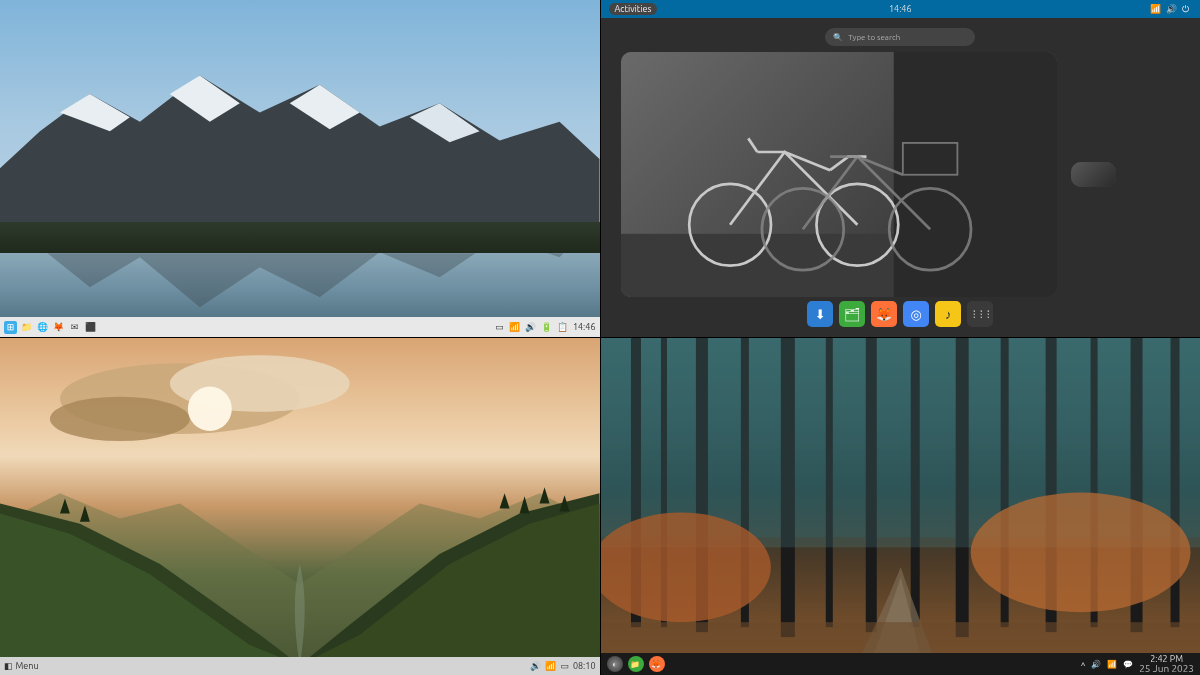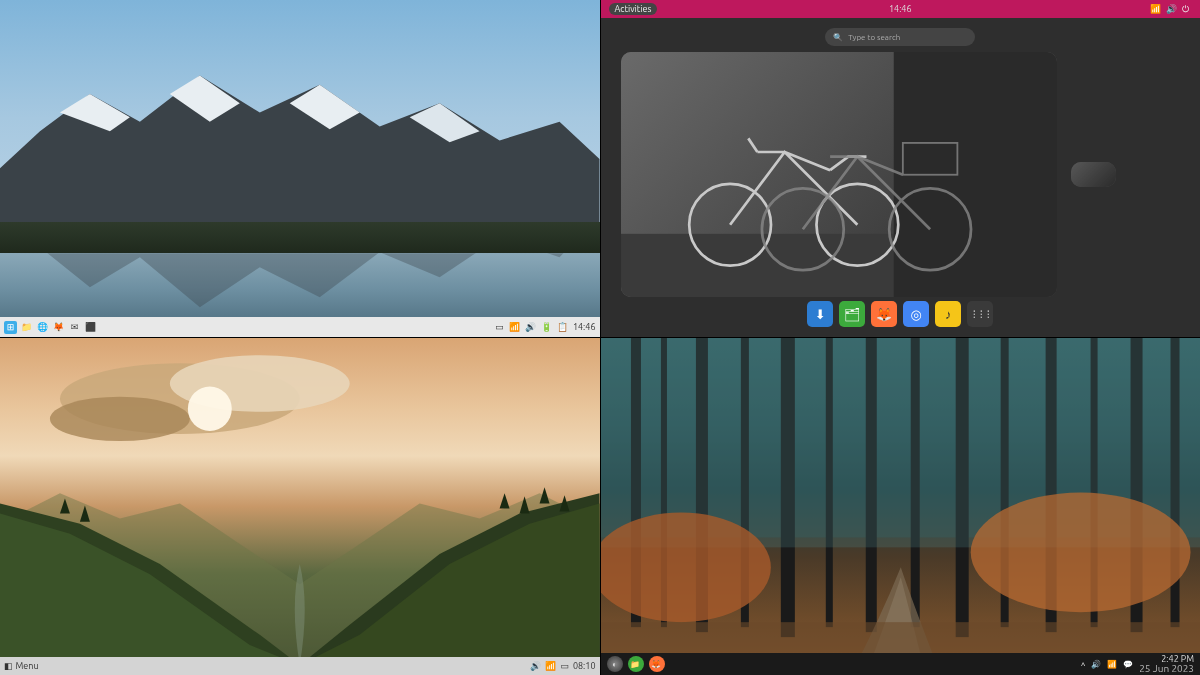--- a/index.html
+++ b/index.html
@@ -14,21 +14,21 @@
 .tl .treeline{position:absolute;bottom:22%;left:0;right:0;height:12%;background:linear-gradient(to bottom,#2e3a2b,#1a2418)}
 .tl .lake{position:absolute;bottom:3%;left:0;right:0;height:22%;background:linear-gradient(to bottom,#8aa8b8 0%,#6d8fa1 50%,#4f6f80 100%)}
 .tl .reflect{position:absolute;bottom:3%;left:0;right:0;height:22%;opacity:.35;transform:scaleY(-1);overflow:hidden}
 .tl .panel{position:absolute;bottom:0;left:0;right:0;height:20px;background:#e8e8e8;display:flex;align-items:center;padding:0 4px;font-size:9px;color:#333}
 .tl .panel .left{display:flex;gap:3px;align-items:center}
 .tl .panel .right{margin-left:auto;display:flex;gap:3px;align-items:center}
 .tl .panel .ico{width:13px;height:13px;display:flex;align-items:center;justify-content:center;border-radius:2px}
 
 
 .tr{background:#2e2e2e;display:flex;flex-direction:column}
-.tr .topbar{height:18px;background:#be185d;color:#eee;font-size:9px;display:flex;align-items:center;padding:0 8px}
+.tr .topbar{height:18px;background:#0369a1;color:#eee;font-size:9px;display:flex;align-items:center;padding:0 8px}
 .tr .topbar .act{background:#444;padding:1px 6px;border-radius:8px}
 .tr .topbar .time{position:absolute;left:50%;transform:translateX(-50%);color:#ddd}
 .tr .topbar .sys{margin-left:auto;display:flex;gap:6px;align-items:center}
 .tr .search{margin:10px auto 6px;width:150px;height:18px;background:#444;border-radius:9px;display:flex;align-items:center;padding:0 8px;color:#aaa;font-size:8px;gap:5px}
 .tr .wsrow{flex:1;display:flex;align-items:center;gap:14px;padding:0 20px;overflow:hidden}
 .tr .ws{flex:0 0 78%;aspect-ratio:16/9;border-radius:10px;overflow:hidden;position:relative;background:#555}
 .tr .ws.small{flex:0 0 8%;opacity:.7}
 .tr .bike{width:100%;height:100%;background:linear-gradient(135deg,#6a6a6a,#2a2a2a);position:relative}
 .tr .bike svg{position:absolute;inset:0;width:100%;height:100%}
 .tr .dash{height:40px;display:flex;align-items:center;justify-content:center;gap:6px;padding-bottom:6px}
@@ -46,21 +46,21 @@
 .bl .panel .right{margin-left:auto;display:flex;gap:4px;align-items:center}
 
 
 .br{background:linear-gradient(to bottom,#3a6b6e 0%,#2e5558 25%,#1f3a3c 45%,#4a3a28 65%,#6b4a2a 82%,#8a5a32 100%)}
 .br .forest{position:absolute;inset:0}
 .br .forest svg{width:100%;height:100%}
 .br .panel{position:absolute;bottom:0;left:0;right:0;height:22px;background:#1a1a1a;display:flex;align-items:center;padding:0 6px;font-size:8px;color:#ddd}
 .br .panel .left{display:flex;gap:5px;align-items:center}
 .br .panel .appico{width:16px;height:16px;border-radius:50%;display:flex;align-items:center;justify-content:center}
 .br .panel .right{margin-left:auto;display:flex;gap:6px;align-items:center}
-.br .panel .clock{text-align:right;line-height:1}
+.br .panel .clock{text-align:center;line-height:1}
 
 .sico{width:10px;height:10px;display:inline-block}
 </style>
 </head>
 <body>
 
 <div class="grid">
 
 <div class="pane tl">
   <div class="mtn">

